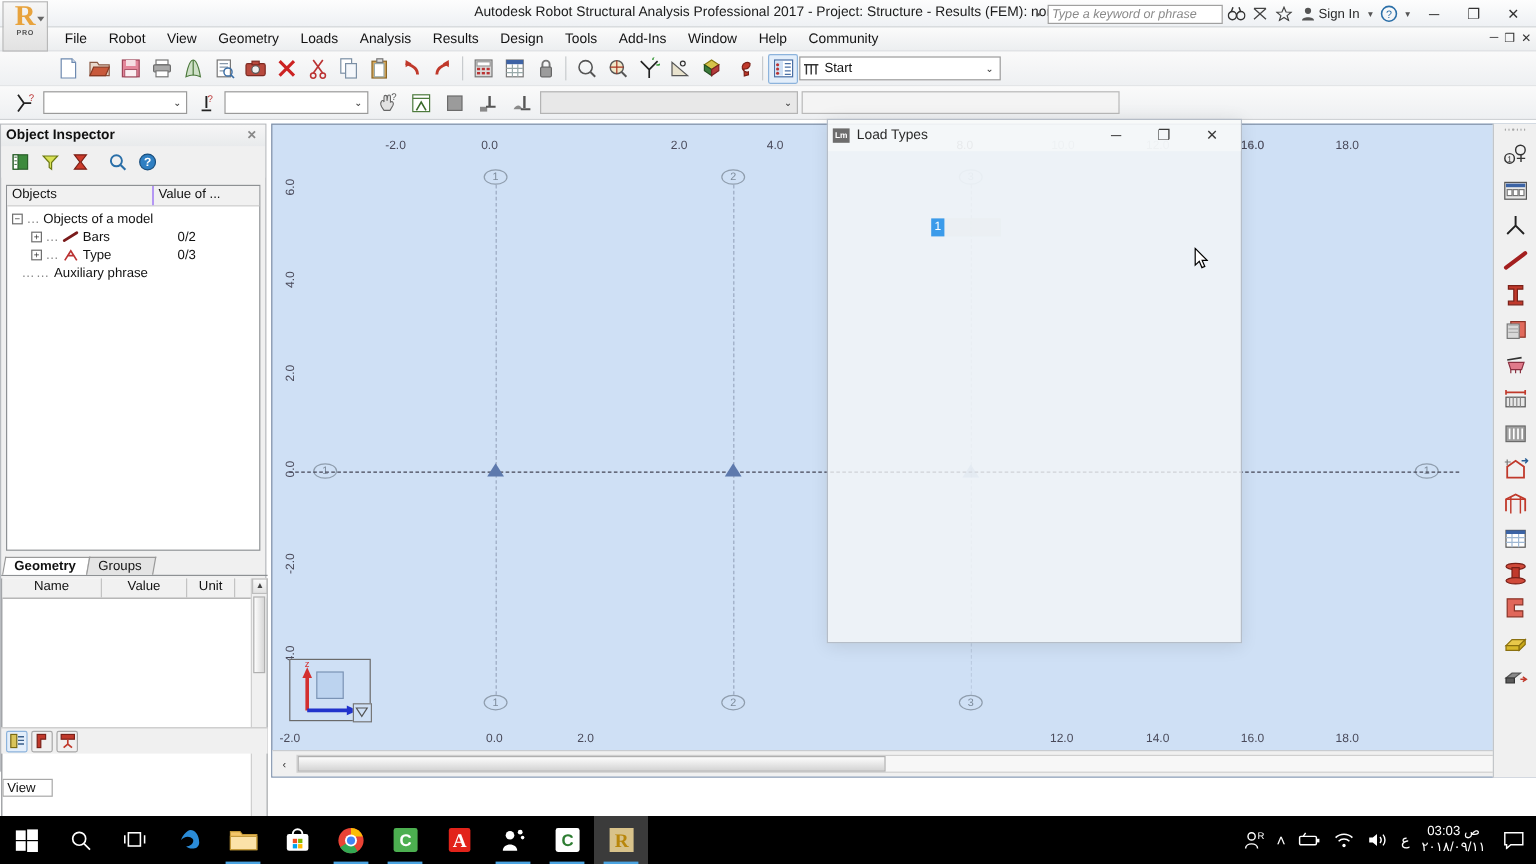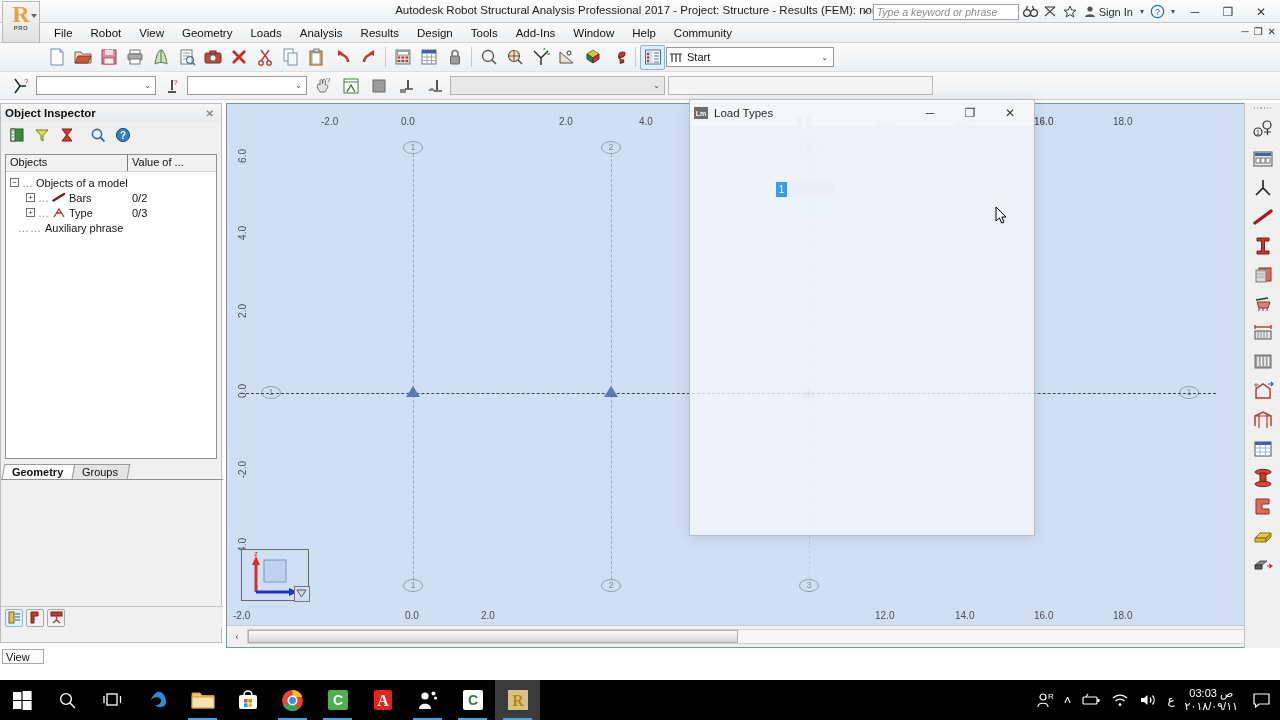--- a/index.html
+++ b/index.html
@@ -108,21 +108,21 @@
   .insp-tool { width:22px;height:22px;display:flex;align-items:center;justify-content:center;border:1px solid transparent;border-radius:2px;}
   .tree-box {
     position:absolute; left:4px; top:50px; right:4px; height:305px;
     background: #fff; border: 1px solid #8e9194;
   }
   .tree-head { display:flex; height:17px; background:#f1f1f1; border-bottom:1px solid #cfcfcf; font-size:11px; }
   .tree-head .c1 { flex:1; padding:1px 4px; border-right:1px solid #8b5cf6; color:#111;}
   .tree-head .c2 { width: 88px; padding:1px 4px; color:#111;}
   .tree-row { display:flex; align-items:center; height:15px; font-size:11px; color:#111; }
   .tree-row .lbl { flex:1; display:flex; align-items:center; gap:3px; }
-  .tree-row .num { width: 84px; }
+  .tree-row .num { width: 68px; }
   .expander {
     width:9px;height:9px;border:1px solid #6f6f6f;background:#fff;font-size:8px;line-height:7px;
     text-align:center;color:#333;display:inline-block;
   }
   .insp-tabs {
     position:absolute; left:0; top:358px; width:222px; height:18px;
     display:flex; align-items:flex-end; padding-left:2px;
     border-bottom:1px solid #8e9194;
   }
   .itab {
@@ -637,20 +637,32 @@
           <span class="num"></span>
         </div>
       </div>
     </div>
 
     <div class="insp-tabs">
       <div class="itab active"><span>Geometry</span></div>
       <div class="itab"><span>Groups</span></div>
     </div>
 
+    <div class="grid-box">
+      <div class="grid-head">
+        <div style="width:83px">Name</div>
+        <div style="width:71px">Value</div>
+        <div style="width:40px">Unit</div>
+      </div>
+      <div class="scroll-v">
+        <div class="sc-btn">▲</div>
+        <div class="sc-thumb"></div>
+        <div class="sc-btn" style="position:absolute;bottom:0">▼</div>
+      </div>
+    </div>
 
     <div class="insp-bottom">
       <div class="insp-tool" style="width:18px;height:18px;border:1px solid #8cb3dc;background:#e3eefa">
         <svg width="13" height="13" viewBox="0 0 13 13">
             <rect x="1" y="1" width="5" height="11" fill="#d9c45a" stroke="#7a6a12"></rect>
             <path d="M7 3h5M7 6h5M7 9h5" stroke="#3a5f8a" stroke-width="1.2"></path>
           </svg>
       </div>
       <div class="insp-tool" style="width:18px;height:18px;border:1px solid #a8a8a8">
         <svg width="13" height="13" viewBox="0 0 13 13">

